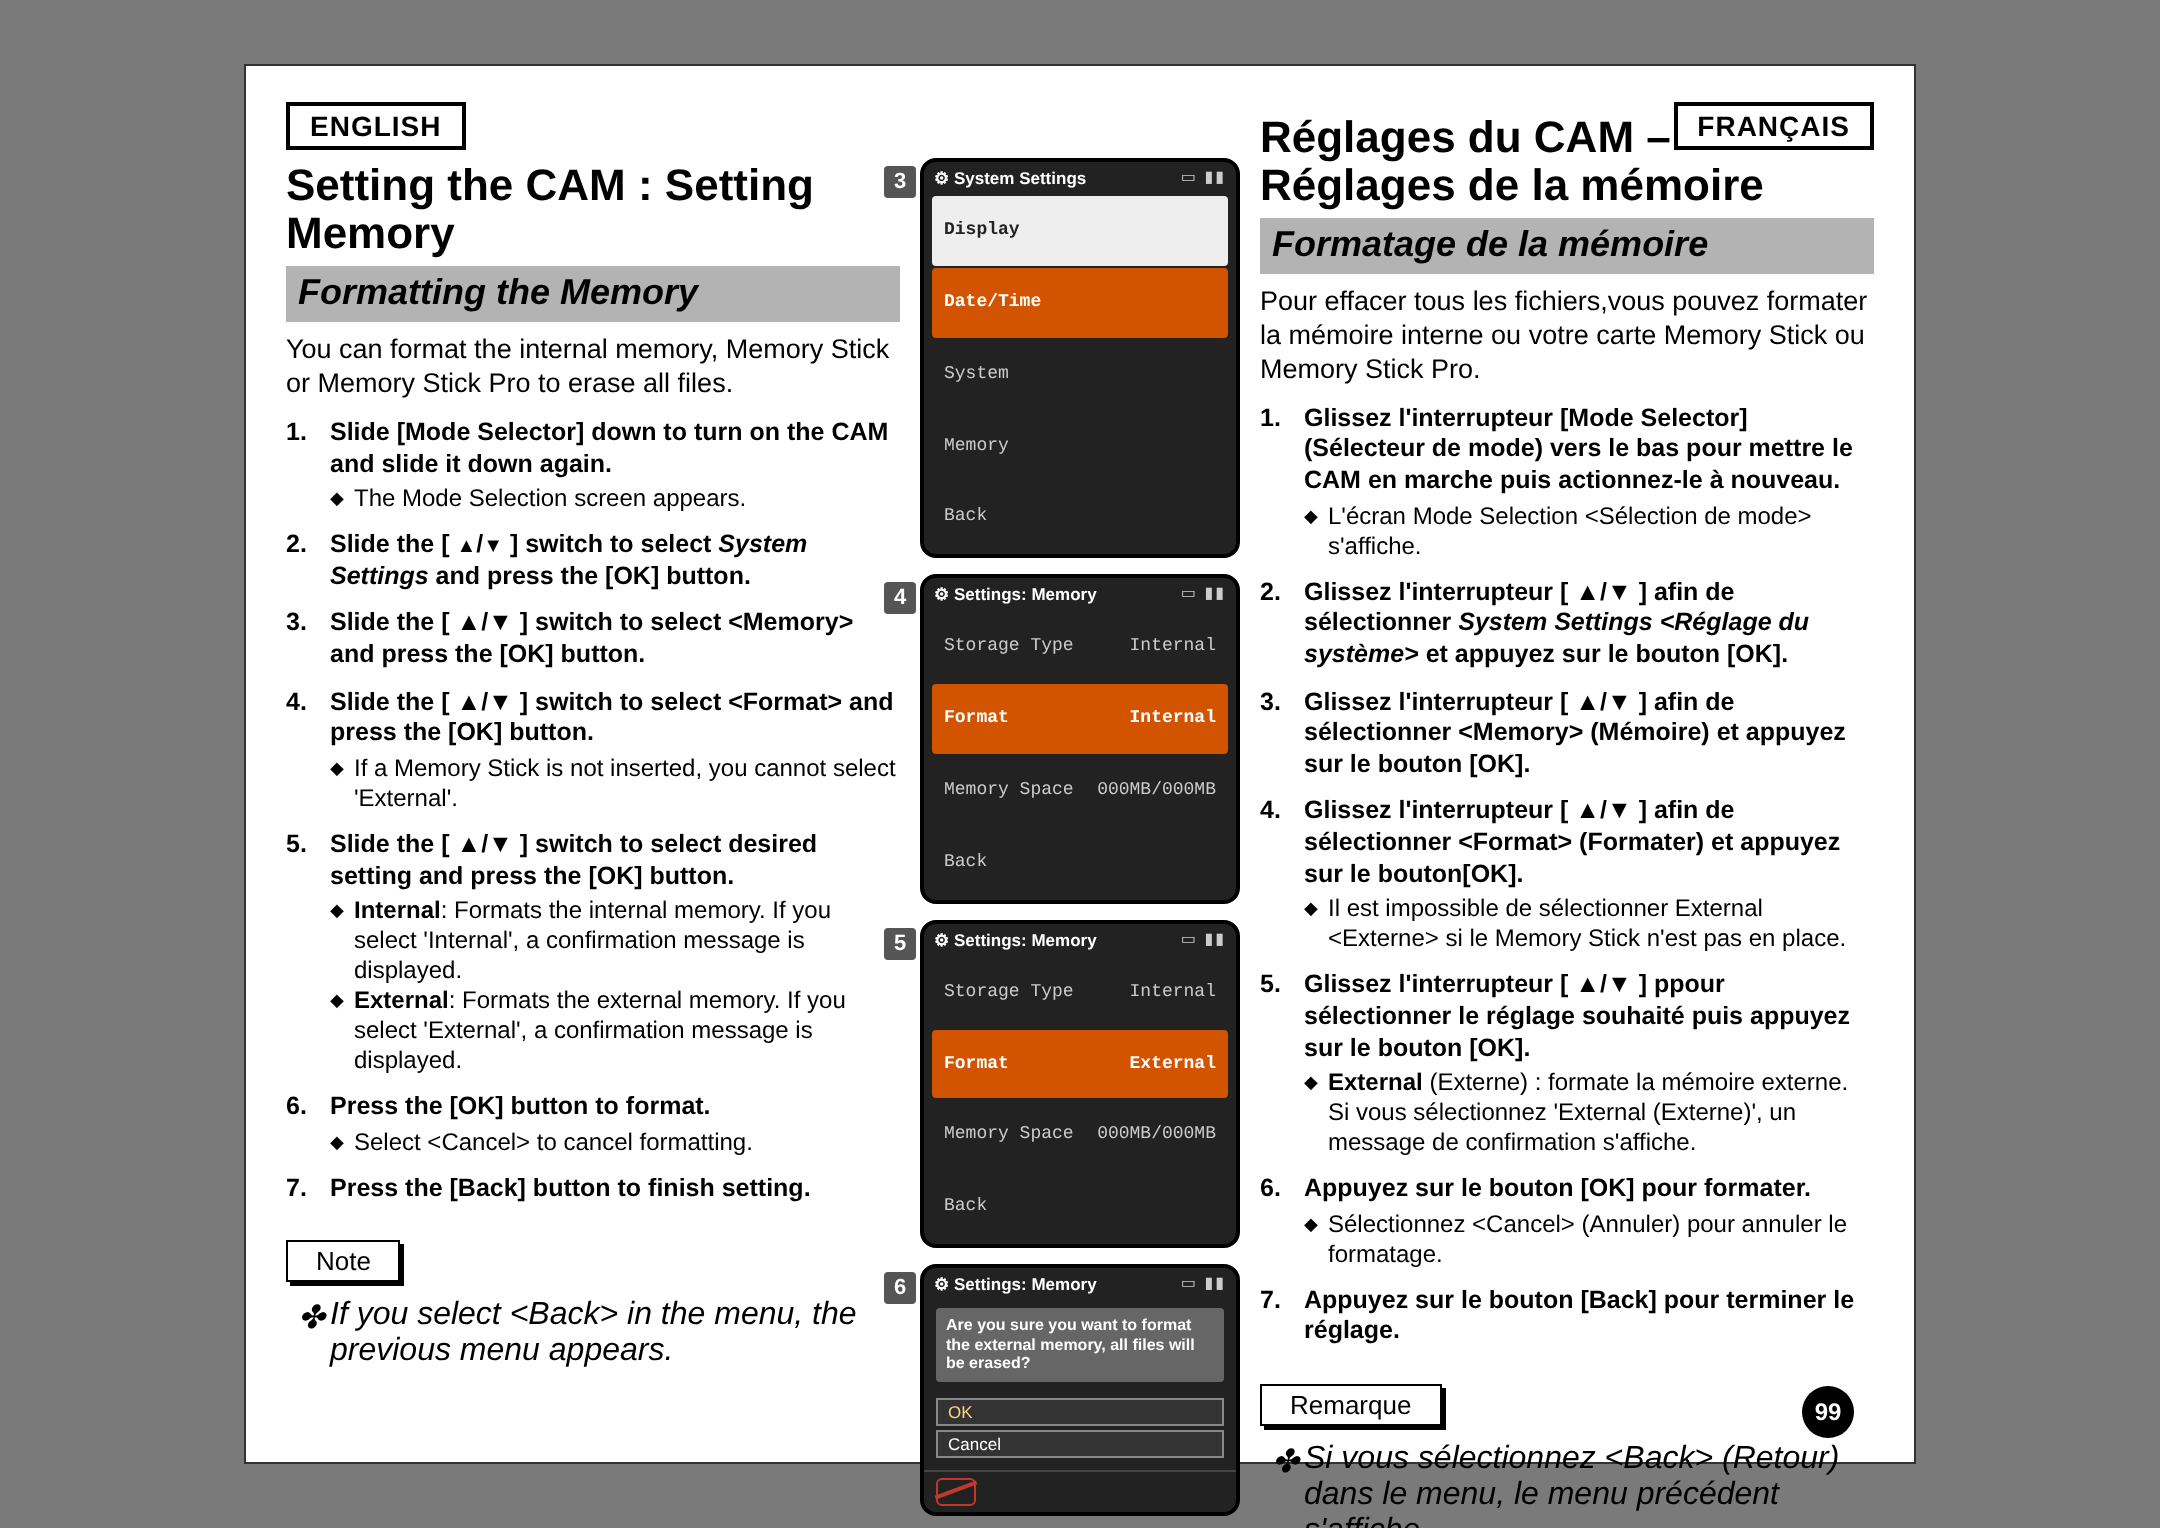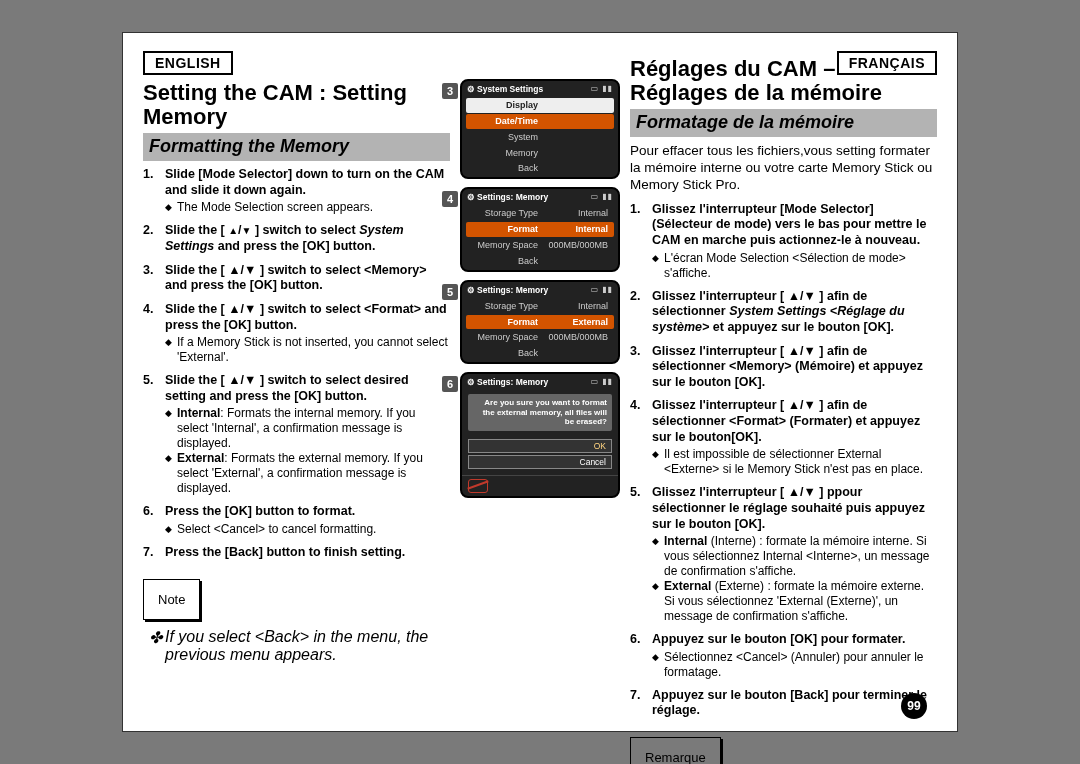--- a/index.html
+++ b/index.html
@@ -14,34 +14,34 @@
 .intro{font-size:13.5px;line-height:1.25;margin:0 0 8px;}
 ol.steps{margin:0;padding-left:0;list-style:none;font-size:12.5px;line-height:1.25;}
 ol.steps>li{display:flex;margin-bottom:8px;}
 ol.steps>li>span.num{font-weight:700;min-width:22px;}
 ol.steps>li>div{flex:1;}
 .b{font-weight:700;}
 .i{font-style:italic;}
 .sub{margin:2px 0 0 0;padding-left:12px;font-size:12px;}
 .sub li{list-style:none;position:relative;}
 .sub li::before{content:"◆";position:absolute;left:-12px;font-size:9px;top:2px;}
-.notebox{display:inline-block;border:1px solid #000;box-shadow:2px 2px 0 #000;padding:12px 14px;font-size:13px;margin:10px 0 4px;}
+.notebox{display:inline-block;border:1px solid #000;box-shadow:2px 2px 0 #000;padding:2px 14px;font-size:13px;margin:10px 0 4px;}
 .notelist{font-size:16px;padding-left:22px;margin:4px 0;font-style:italic;}
 .notelist li{list-style:none;position:relative;}
 .notelist li::before{content:"✤";position:absolute;left:-16px;}
 .pagenum{position:absolute;right:30px;bottom:12px;width:26px;height:26px;border-radius:50%;background:#000;color:#fff;font:700 12px/26px Arial;text-align:center;}
 
 .center{width:168px;flex:0 0 168px;display:flex;flex-direction:column;align-items:center;gap:8px;margin:0 6px;padding-top:28px;}
 .lcd-wrap{position:relative;width:160px;}
 .lcd-num{position:absolute;left:-18px;top:4px;width:16px;height:16px;border-radius:2px;background:#555;color:#fff;font:700 11px/16px Arial;text-align:center;}
-.lcd{border:2px solid #000;border-radius:8px;background:#222;color:#ccc;font:9px/1.2 Arial;overflow:hidden;text-align:right;}
+.lcd{border:2px solid #000;border-radius:8px;background:#222;color:#ccc;font:9px/1.2 Arial;overflow:hidden;}
 .lcd .titlebar{display:flex;align-items:center;justify-content:space-between;padding:3px 5px;}
 .lcd .titlebar .t{font-weight:700;color:#fff;font-size:8.5px;}
 .lcd .icons{font-size:8px;letter-spacing:1px;}
-.lcd .row{display:flex;justify-content:space-between;align-items:center;padding:2px 6px;margin:1px 4px;border-radius:2px;}
+.lcd .row{display:flex;justify-content:space-between;align-items:center;padding:12px 6px;margin:1px 4px;border-radius:2px;font-family:Liberation Mono, monospace;}
 .lcd .row.sel{background:#d35400;color:#fff;font-weight:700;}
 .lcd .row.wbox{background:#eee;color:#222;font-weight:700;}
 .lcd .row .k{min-width:66px;}
 .lcd .popup{margin:4px 6px;padding:4px 5px;background:#666;color:#fff;border-radius:2px;font-size:8px;font-weight:700;}
 .lcd .btns{padding:2px 6px 4px;}
 .lcd .btn{display:block;margin:2px 0;padding:1px 5px;border:1px solid #888;color:#fff;font-size:8.5px;font-weight:400;background:#333;}
 .lcd .btn.ok{color:#ffd480;}
 .lcd .statusbar{display:flex;align-items:center;gap:4px;padding:3px 6px;border-top:1px solid #444;}
 .lcd .noicon{width:18px;height:12px;border:1.5px solid #c0392b;border-radius:3px;position:relative;}
 .lcd .noicon::after{content:"";position:absolute;left:-2px;top:4px;width:22px;height:2px;background:#c0392b;transform:rotate(-20deg);}
@@ -50,20 +50,21 @@
 </head>
 <body>
 
 <div class="page">
   <div class="cols">
 
     <div class="col">
       <div class="lang">ENGLISH</div>
       <h1>Setting the CAM : Setting Memory</h1>
       <div class="subtitle">Formatting the Memory</div>
+      <p class="intro">You can format the internal memory, Memory Stick or Memory Stick Pro to erase all files.</p>
       <ol class="steps" id="steps-en">
           <li>
             <span class="num">1.</span>
             <div><span class="b">Slide [Mode Selector] down to turn on the CAM and slide it down again.</span><ul class="sub">
                 <li>The Mode Selection screen appears.</li>
               </ul></div>
           </li>
           <li>
             <span class="num">2.</span>
             <div><span class="b">Slide the [ <span class="arrow">▲</span>/<span class="arrow">▼</span> ] switch to select </span><span class="b i">System Settings</span><span class="b"> and press the [OK] button.</span></div>
@@ -194,21 +195,21 @@
         </div>
       </div>
 
     <div class="col right">
       <div class="lang fr">FRANÇAIS</div>
       <h1>
         <span>Réglages du CAM –</span><br>
         <span>Réglages de la mémoire</span>
       </h1>
       <div class="subtitle">Formatage de la mémoire</div>
-      <p class="intro">Pour effacer tous les fichiers,vous setting formater la mémoire interne ou votre carte Memory Stick ou Memory Stick Pro.</p>
+      <p class="intro">Pour effacer tous les fichiers,vous pouvez formater la mémoire interne ou votre carte Memory Stick ou Memory Stick Pro.</p>
       <ol class="steps" id="steps-fr">
           <li>
             <span class="num">1.</span>
             <div><span class="b">Glissez l'interrupteur [Mode Selector] (Sélecteur de mode) vers le bas pour mettre le CAM en marche puis actionnez-le à nouveau.</span><ul class="sub">
                 <li>L'écran Mode Selection &lt;Sélection de mode&gt; s'affiche.</li>
               </ul></div>
           </li>
           <li>
             <span class="num">2.</span>
             <div><span class="b">Glissez l'interrupteur [ ▲/▼ ] afin de sélectionner </span><span class="b i">System Settings &lt;Réglage du système&gt;</span><span class="b"> et appuyez sur le bouton [OK].</span></div>
@@ -219,21 +220,20 @@
           </li>
           <li>
             <span class="num">4.</span>
             <div><span class="b">Glissez l'interrupteur [ ▲/▼ ] afin de sélectionner &lt;Format&gt; (Formater) et appuyez sur le bouton[OK].</span><ul class="sub">
                 <li>Il est impossible de sélectionner External &lt;Externe&gt; si le Memory Stick n'est pas en place.</li>
               </ul></div>
           </li>
           <li>
             <span class="num">5.</span>
             <div><span class="b">Glissez l'interrupteur [ ▲/▼ ] ppour sélectionner le réglage souhaité puis appuyez sur le bouton [OK].</span><ul class="sub">
-                <li><span class="b">Internal</span> (Interne) : formate la mémoire interne. Si vous sélectionnez Internal &lt;Interne&gt;, un message de confirmation s'affiche.</li>
                 <li><span class="b">External</span> (Externe) : formate la mémoire externe. Si vous sélectionnez 'External (Externe)', un message de confirmation s'affiche.</li>
               </ul></div>
           </li>
           <li>
             <span class="num">6.</span>
             <div><span class="b">Appuyez sur le bouton [OK] pour formater.</span><ul class="sub">
                 <li>Sélectionnez &lt;Cancel&gt; (Annuler) pour annuler le formatage.</li>
               </ul></div>
           </li>
           <li>

